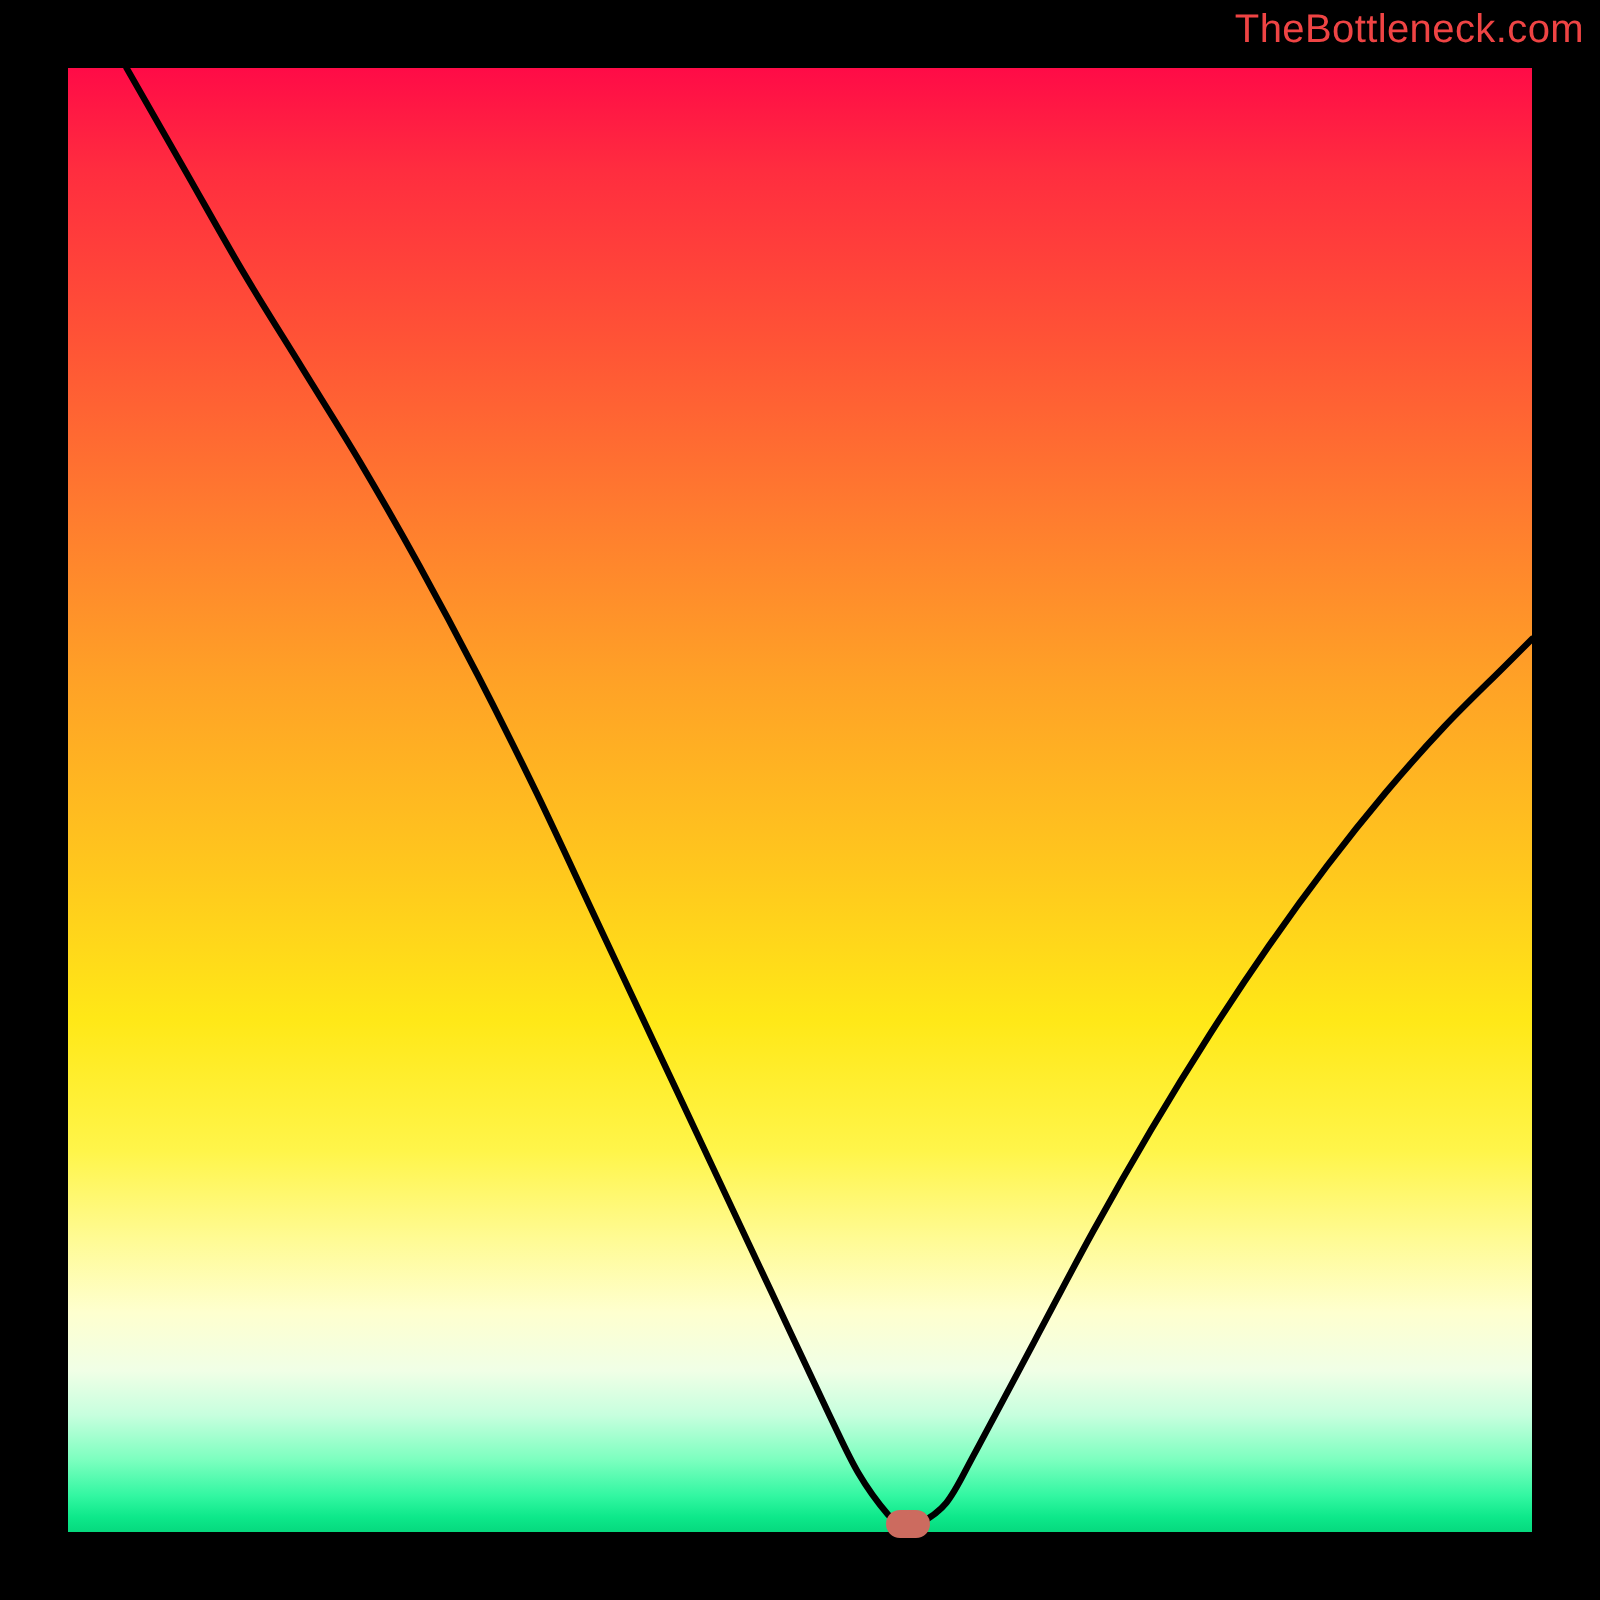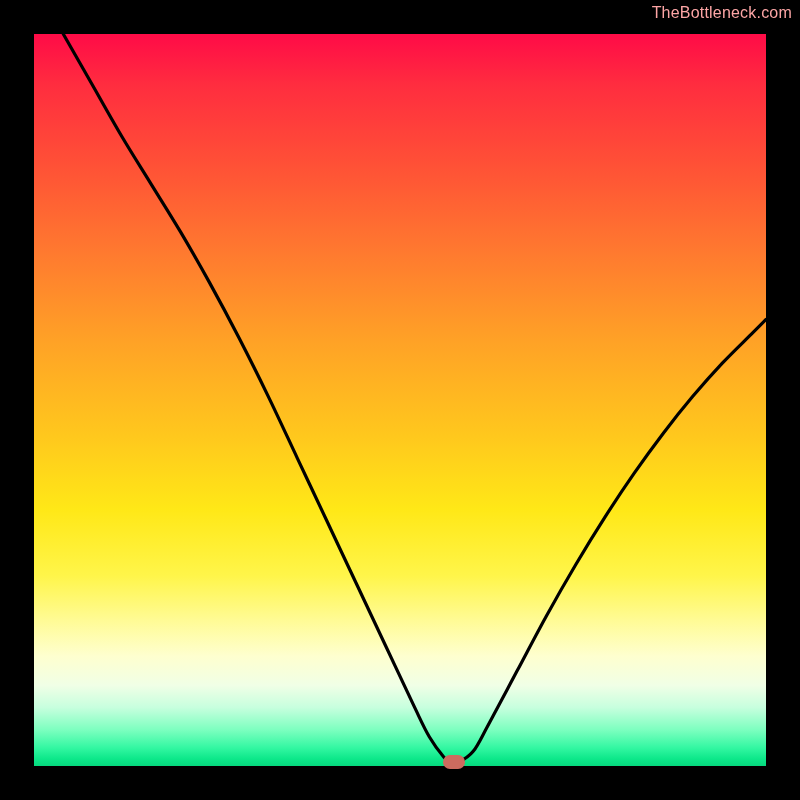--- a/index.html
+++ b/index.html
@@ -16,22 +16,22 @@
     left: 0;
     top: 0;
     width: 800px;
     height: 800px;
     background: #000;
   }
   .watermark {
     position: absolute;
     top: 4px;
     right: 8px;
-    color: #fca5a5;
-    font-size: 16px;
+    color: #ef4444;
+    font-size: 20px;
     font-weight: 400;
     letter-spacing: 0.2px;
   }
   .plot {
     position: absolute;
     left: 34px;
     top: 34px;
     width: 732px;
     height: 732px;
   }

